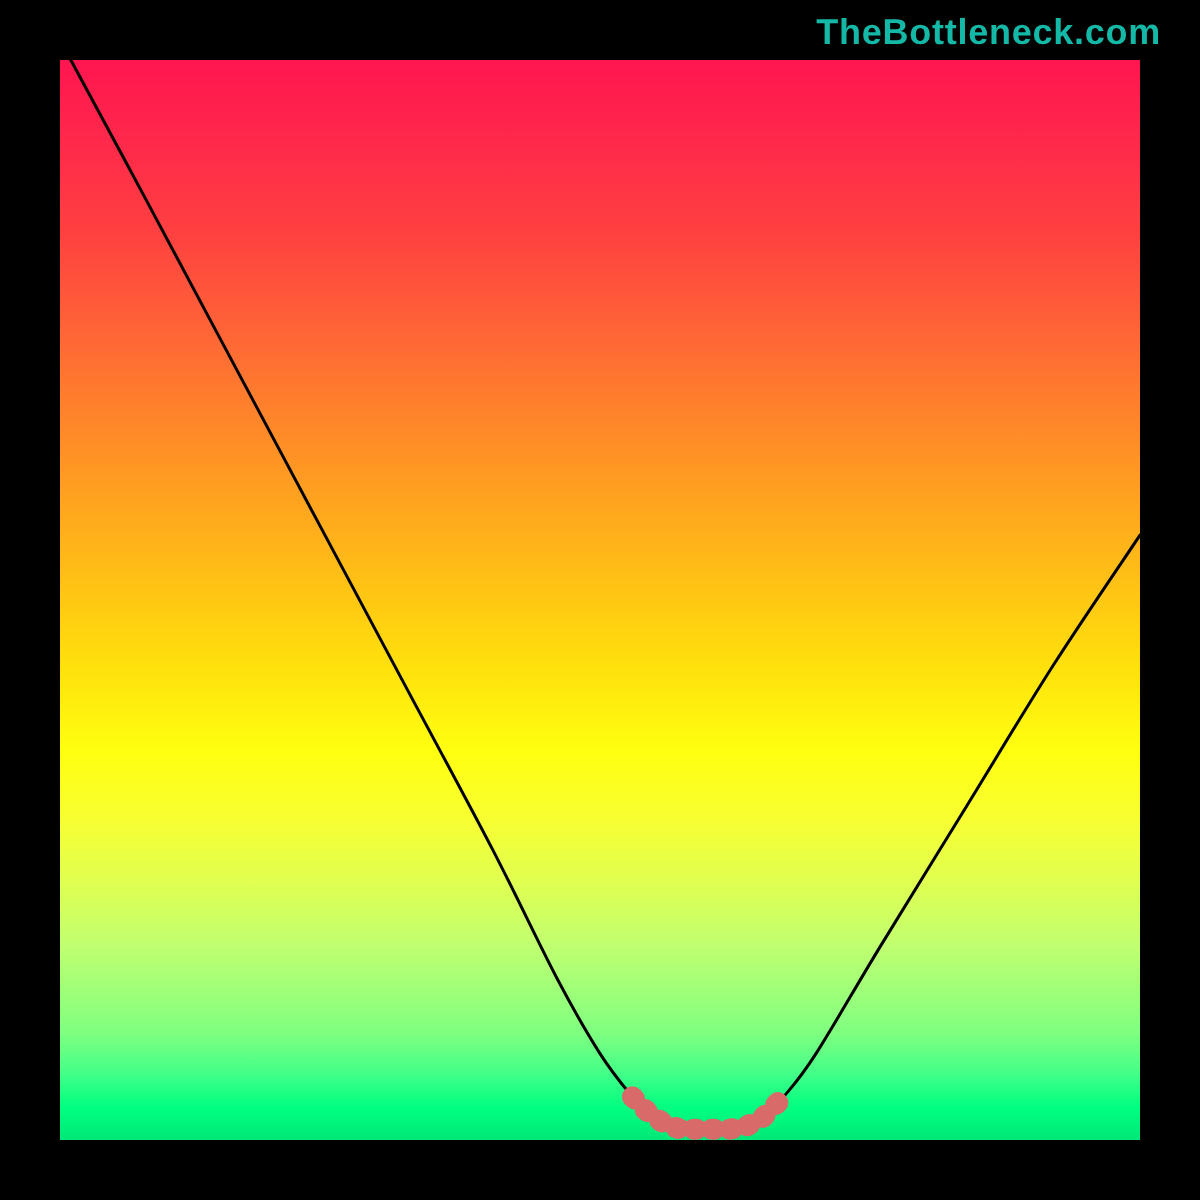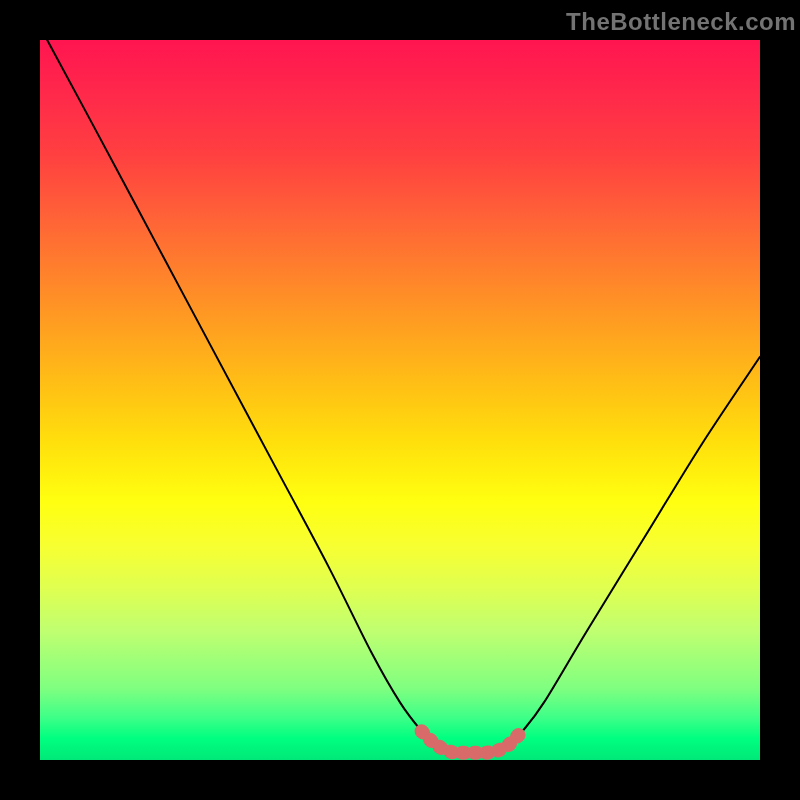--- a/index.html
+++ b/index.html
@@ -7,22 +7,22 @@
     width: 800px;
     height: 800px;
     background: #000;
     position: relative;
     font-family: Arial, sans-serif;
     overflow: hidden;
   }
   .watermark {
     position: absolute;
     top: 8px;
-    right: 4px;
-    color: #737373;
+    right: 26px;
+    color: #14b8a6;
     font-size: 24px;
     font-weight: bold;
     letter-spacing: 0.5px;
     z-index: 10;
   }
   .plot-area {
     position: absolute;
     left: 40px;
     top: 40px;
     width: 720px;

